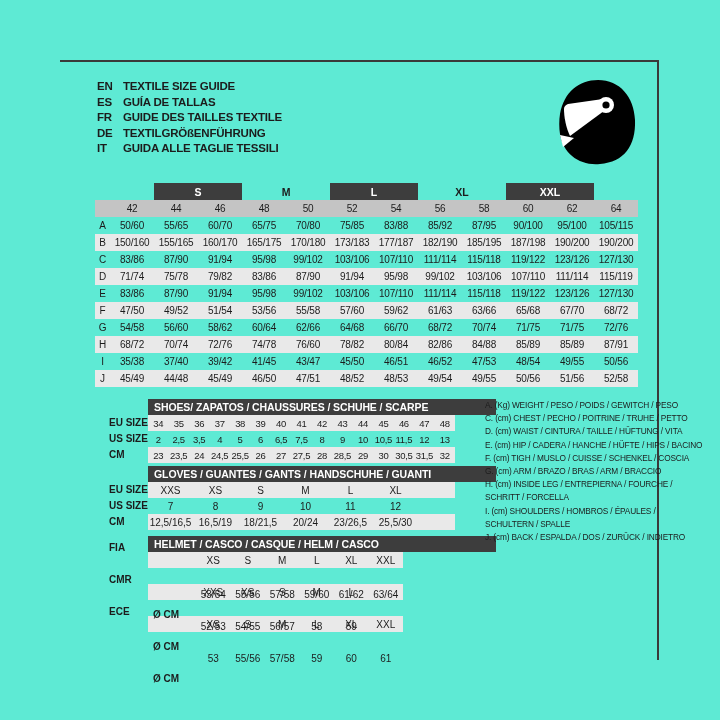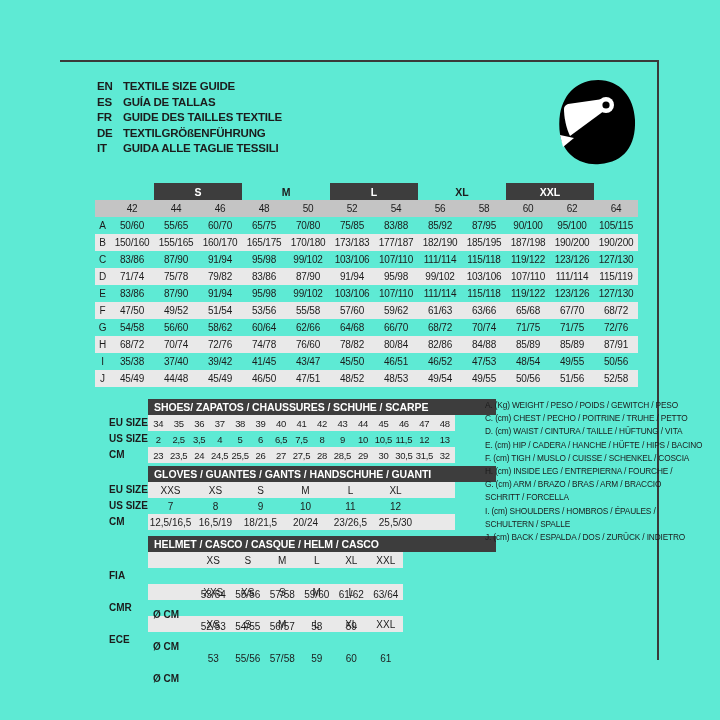--- a/index.html
+++ b/index.html
@@ -23,21 +23,21 @@
   .mrow.band{background:#c4c4c4;}
   .mrow.alt{background:#e9e9e9;}
   
   .bar{position:absolute;left:148px;width:348px;height:16px;background:#3d3d3d;color:#fff;
        font-weight:700;font-size:10.5px;line-height:16px;padding-left:6px;box-sizing:border-box;letter-spacing:-0.1px;}
   #shoes-bar{top:399px} #gloves-bar{top:466px} #helmet-bar{top:536px}
   
   .row-labels{position:absolute;left:97px;font-weight:700;font-size:10px;}
   .row-labels div{height:16px;line-height:16px;margin-left:12px;}
   #shoe-labels{top:415px} #glove-labels{top:482px}
-  #helm-labels{top:568px}
+  #helm-labels{top:540px}
   #helm-labels div{height:32px;line-height:16px;}
   
   .sgrid{position:absolute;left:148px;}
   #shoes-grid{top:415px} #gloves-grid{top:482px} #helm-grid{top:552px}
   .shoe-row{display:grid;grid-template-columns:repeat(15,20.47px);height:16px;align-items:center;
             text-align:center;font-size:9.5px;letter-spacing:-0.3px;}
   .glove-row{display:grid;grid-template-columns:repeat(6,45px);height:16px;align-items:center;
              text-align:center;font-size:10px;width:307px;}
   .helm-row{display:grid;grid-template-columns:48px repeat(6,34.5px);height:16px;align-items:center;
             text-align:center;font-size:10px;width:255px;}
@@ -416,20 +416,20 @@
         <div>61</div>
       </div>
     </div>
 
   <div class="legend" id="legend">
       <div>A. (Kg) WEIGHT / PESO / POIDS / GEWITCH / PESO</div>
       <div>C. (cm) CHEST / PECHO / POITRINE / TRUHE / PETTO</div>
       <div>D. (cm) WAIST / CINTURA / TAILLE / HÜFTUNG / VITA</div>
       <div>E. (cm) HIP / CADERA / HANCHE / HÜFTE / HIPS / BACINO</div>
       <div>F. (cm) TIGH / MUSLO / CUISSE / SCHENKEL / COSCIA</div>
+      <div>G. (cm) ARM / BRAZO / BRAS / ARM / BRACCIO</div>
       <div>H. (cm) INSIDE LEG / ENTREPIERNA / FOURCHE /</div>
-      <div>G. (cm) ARM / BRAZO / BRAS / ARM / BRACCIO</div>
       <div>SCHRITT / FORCELLA</div>
       <div>I. (cm) SHOULDERS / HOMBROS / ÉPAULES /</div>
       <div>SCHULTERN / SPALLE</div>
       <div>J. (cm) BACK / ESPALDA / DOS / ZURÜCK / INDIETRO</div>
     </div>
 </div>
 
 </body></html>

